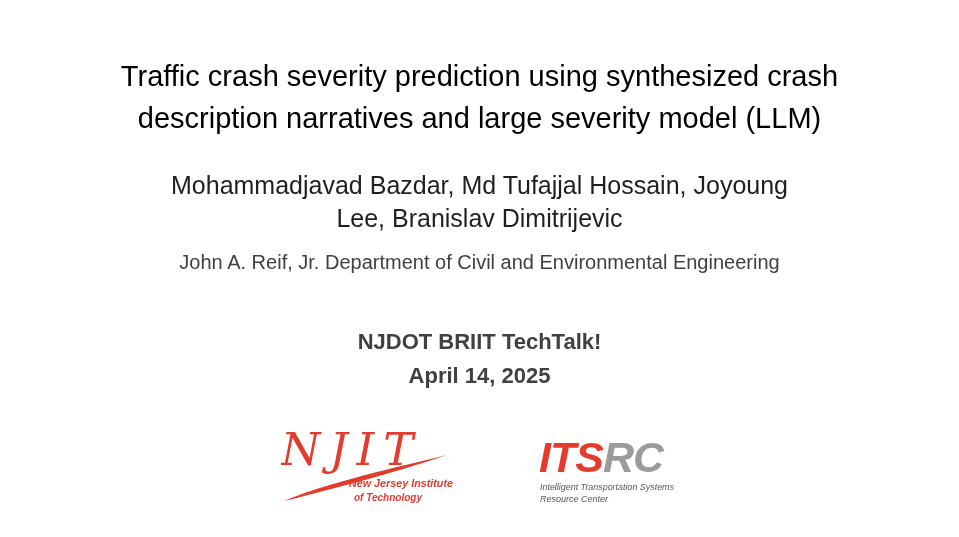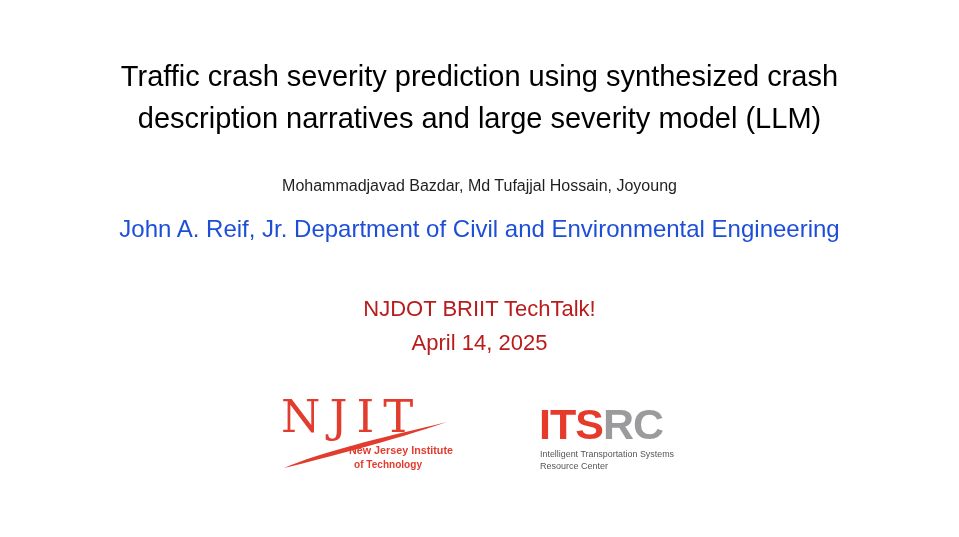--- a/index.html
+++ b/index.html
@@ -17,57 +17,60 @@
   }
   .title {
     padding-top: 55px;
     font-size: 29px;
     line-height: 42px;
     font-weight: 400;
     color: #000000;
   }
   .authors {
     margin-top: 30px;
-    font-size: 16px;
+    font-size: 25px;
     line-height: 33px;
     color: #1f1f1f;
   }
   .department {
     margin-top: 14px;
-    font-size: 24px;
+    font-size: 20px;
     line-height: 26px;
-    color: #1d4ed8;
+    color: #404040;
   }
   .event-block {
     margin-top: 50px;
     font-size: 22px;
     line-height: 34px;
-    color: #b91c1c;
+    color: #404040;
+    font-weight: bold;
   }
   .logos-row {
     margin-top: 35px;
     display: flex;
     justify-content: center;
     align-items: flex-start;
     gap: 80px;
+    font-style: italic;
   }
   .logo { display: block; }
 </style>
 </head>
 <body>
 
 <div class="slide">
 
   <h1 class="title">
     <span>Traffic crash severity prediction using synthesized crash</span><br>
     <span>description narratives and large severity model (LLM)</span>
   </h1>
 
   <div class="authors">
     <span>Mohammadjavad Bazdar, Md Tufajjal Hossain, Joyoung</span><br>
+    <span>Lee, Branislav Dimitrijevic</span>
   </div>
 
   <div class="department">John A. Reif, Jr. Department of Civil and Environmental Engineering</div>
 
   <div class="event-block">
     <div>NJDOT BRIIT TechTalk!</div>
     <div>April 14, 2025</div>
   </div>
 
   <div class="logos-row">

